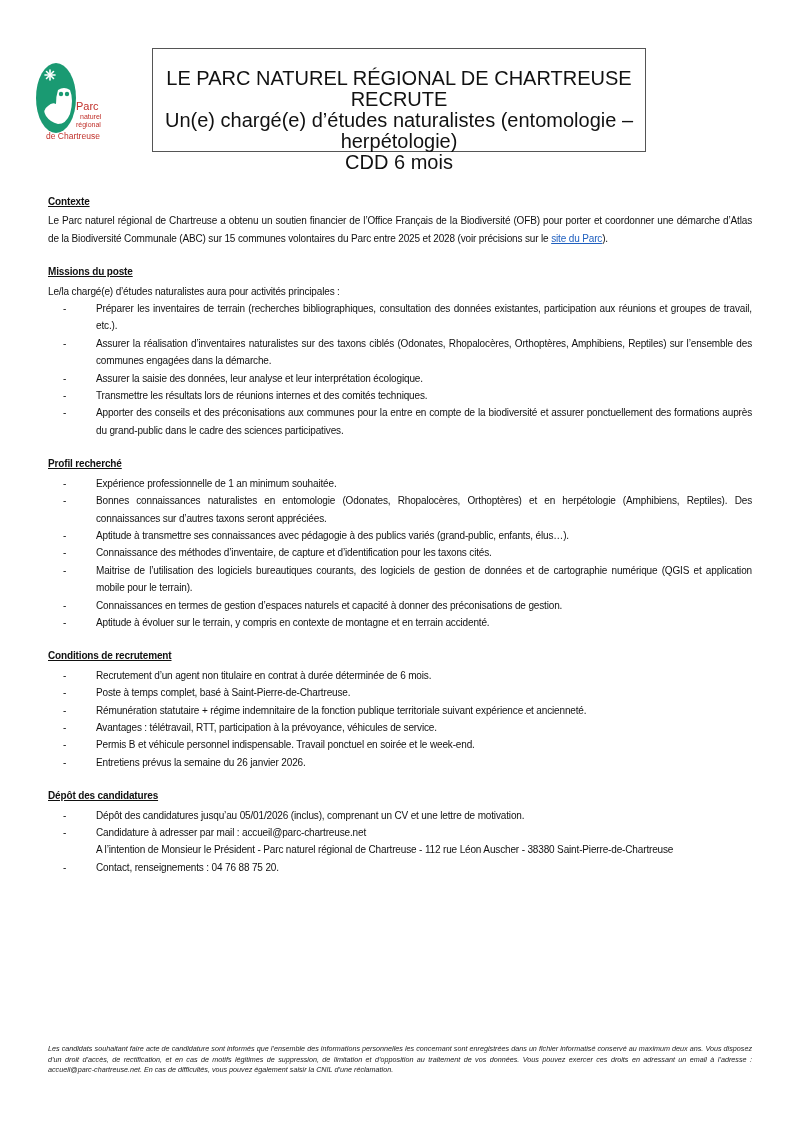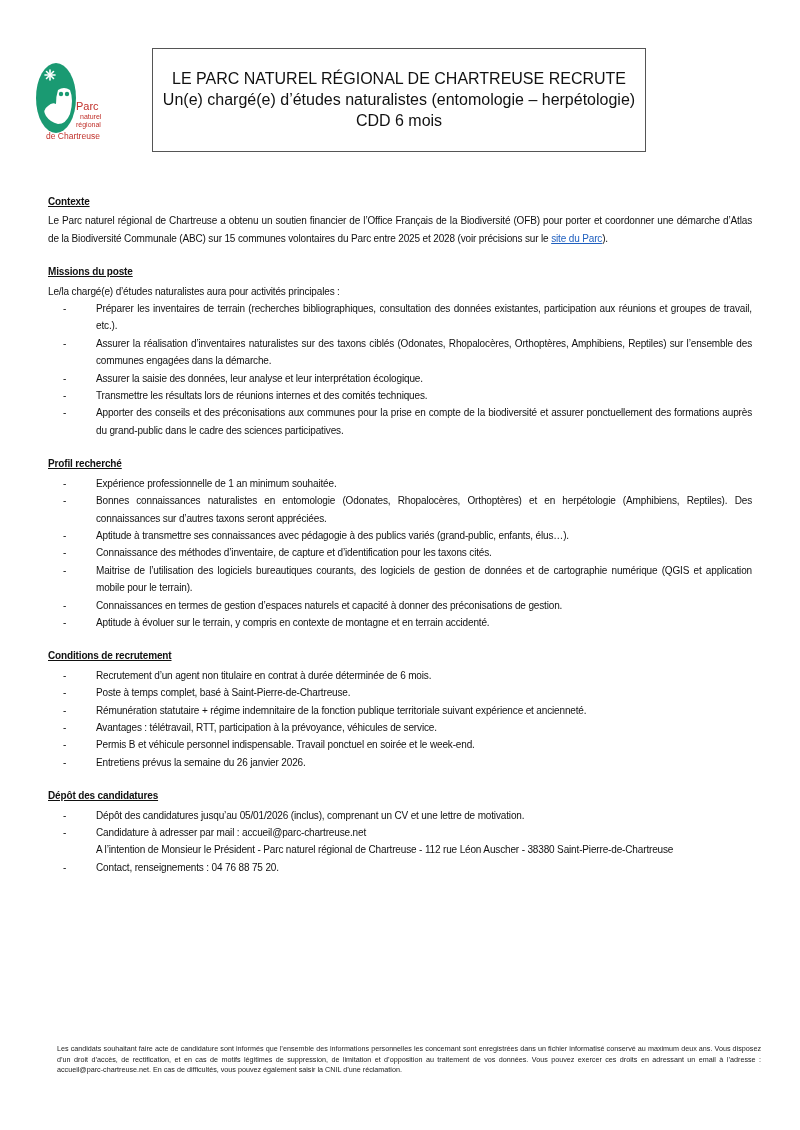--- a/index.html
+++ b/index.html
@@ -1,36 +1,36 @@
 <!DOCTYPE html>
 <html><head>
 <meta charset="utf-8">
 <style>
   html, body { margin: 0; padding: 0; background: #ffffff; }
   body { width: 800px; height: 1130px; position: relative; overflow: hidden;
          font-family: "Liberation Sans", sans-serif; color: #000; }
   .logo { position: absolute; left: 34px; top: 58px; width: 80px; height: 90px; }
   .title-box { position: absolute; left: 152px; top: 48px; width: 494px; height: 104px;
                border: 1px solid #555; box-sizing: border-box; text-align: center;
-               font-family: "Liberation Sans", sans-serif; font-size: 16px; line-height: 21px;
+               font-family: "Liberation Sans", sans-serif; font-size: 20px; line-height: 21px;
                padding-top: 19px; color: #111; }
   .content { position: absolute; left: 48px; top: 193px; width: 704px;
              font-family: "Liberation Sans", sans-serif; font-size: 10px; line-height: 17.4px;
              color: #111; letter-spacing: -0.15px; }
   .section { margin-bottom: 16px; }
   .sec-title { font-weight: bold; text-decoration: underline; margin-bottom: 2px; }
   .para { text-align: justify; }
   .link { color: #1f5fbf; text-decoration: underline; }
   ul.dash { list-style: none; margin: 0; padding: 0; }
   ul.dash li { position: relative; padding-left: 48px; text-align: justify; }
   ul.dash li::before { content: "-"; position: absolute; left: 15px; top: 0; }
   .sub { display: block; }
   .footer { position: absolute; left: 48px; top: 1044px; width: 704px;
-            font-family: "Liberation Sans", sans-serif; font-size: 7.2px;
-            line-height: 10.6px; color: #222; text-align: justify; margin-left: 9px; }
+            font-family: "Liberation Sans", sans-serif; font-style: italic; font-size: 7.2px;
+            line-height: 10.6px; color: #222; text-align: justify; }
 </style>
 </head>
 <body>
 
 <div class="logo">
   <svg width="80" height="90" viewBox="0 0 80 90">
     <ellipse cx="22" cy="40" rx="20" ry="35" fill="#1a9a72"></ellipse>
 
     <g stroke="#fff" stroke-width="1.6" stroke-linecap="round">
       <line x1="16" y1="12" x2="16" y2="22"></line>
@@ -63,21 +63,21 @@
   </div>
 
   <div class="section">
     <div class="sec-title">Missions du poste</div>
     <div>Le/la chargé(e) d’études naturalistes aura pour activités principales :</div>
     <ul class="dash">
       <li>Préparer les inventaires de terrain (recherches bibliographiques, consultation des données existantes, participation aux réunions et groupes de travail, etc.).</li>
       <li>Assurer la réalisation d’inventaires naturalistes sur des taxons ciblés (Odonates, Rhopalocères, Orthoptères, Amphibiens, Reptiles) sur l’ensemble des communes engagées dans la démarche.</li>
       <li>Assurer la saisie des données, leur analyse et leur interprétation écologique.</li>
       <li>Transmettre les résultats lors de réunions internes et des comités techniques.</li>
-      <li>Apporter des conseils et des préconisations aux communes pour la prise en compte de la biodiversité et assurer ponctuellement des formations auprès du grand-public dans le cadre des sciences participatives.</li>
+      <li>Apporter des conseils et des préconisations aux communes pour la entre en compte de la biodiversité et assurer ponctuellement des formations auprès du grand-public dans le cadre des sciences participatives.</li>
     </ul>
   </div>
 
   <div class="section">
     <div class="sec-title">Profil recherché</div>
     <ul class="dash">
       <li>Expérience professionnelle de 1 an minimum souhaitée.</li>
       <li>Bonnes connaissances naturalistes en entomologie (Odonates, Rhopalocères, Orthoptères) et en herpétologie (Amphibiens, Reptiles). Des connaissances sur d’autres taxons seront appréciées.</li>
       <li>Aptitude à transmettre ses connaissances avec pédagogie à des publics variés (grand-public, enfants, élus…).</li>
       <li>Connaissance des méthodes d’inventaire, de capture et d’identification pour les taxons cités.</li>

